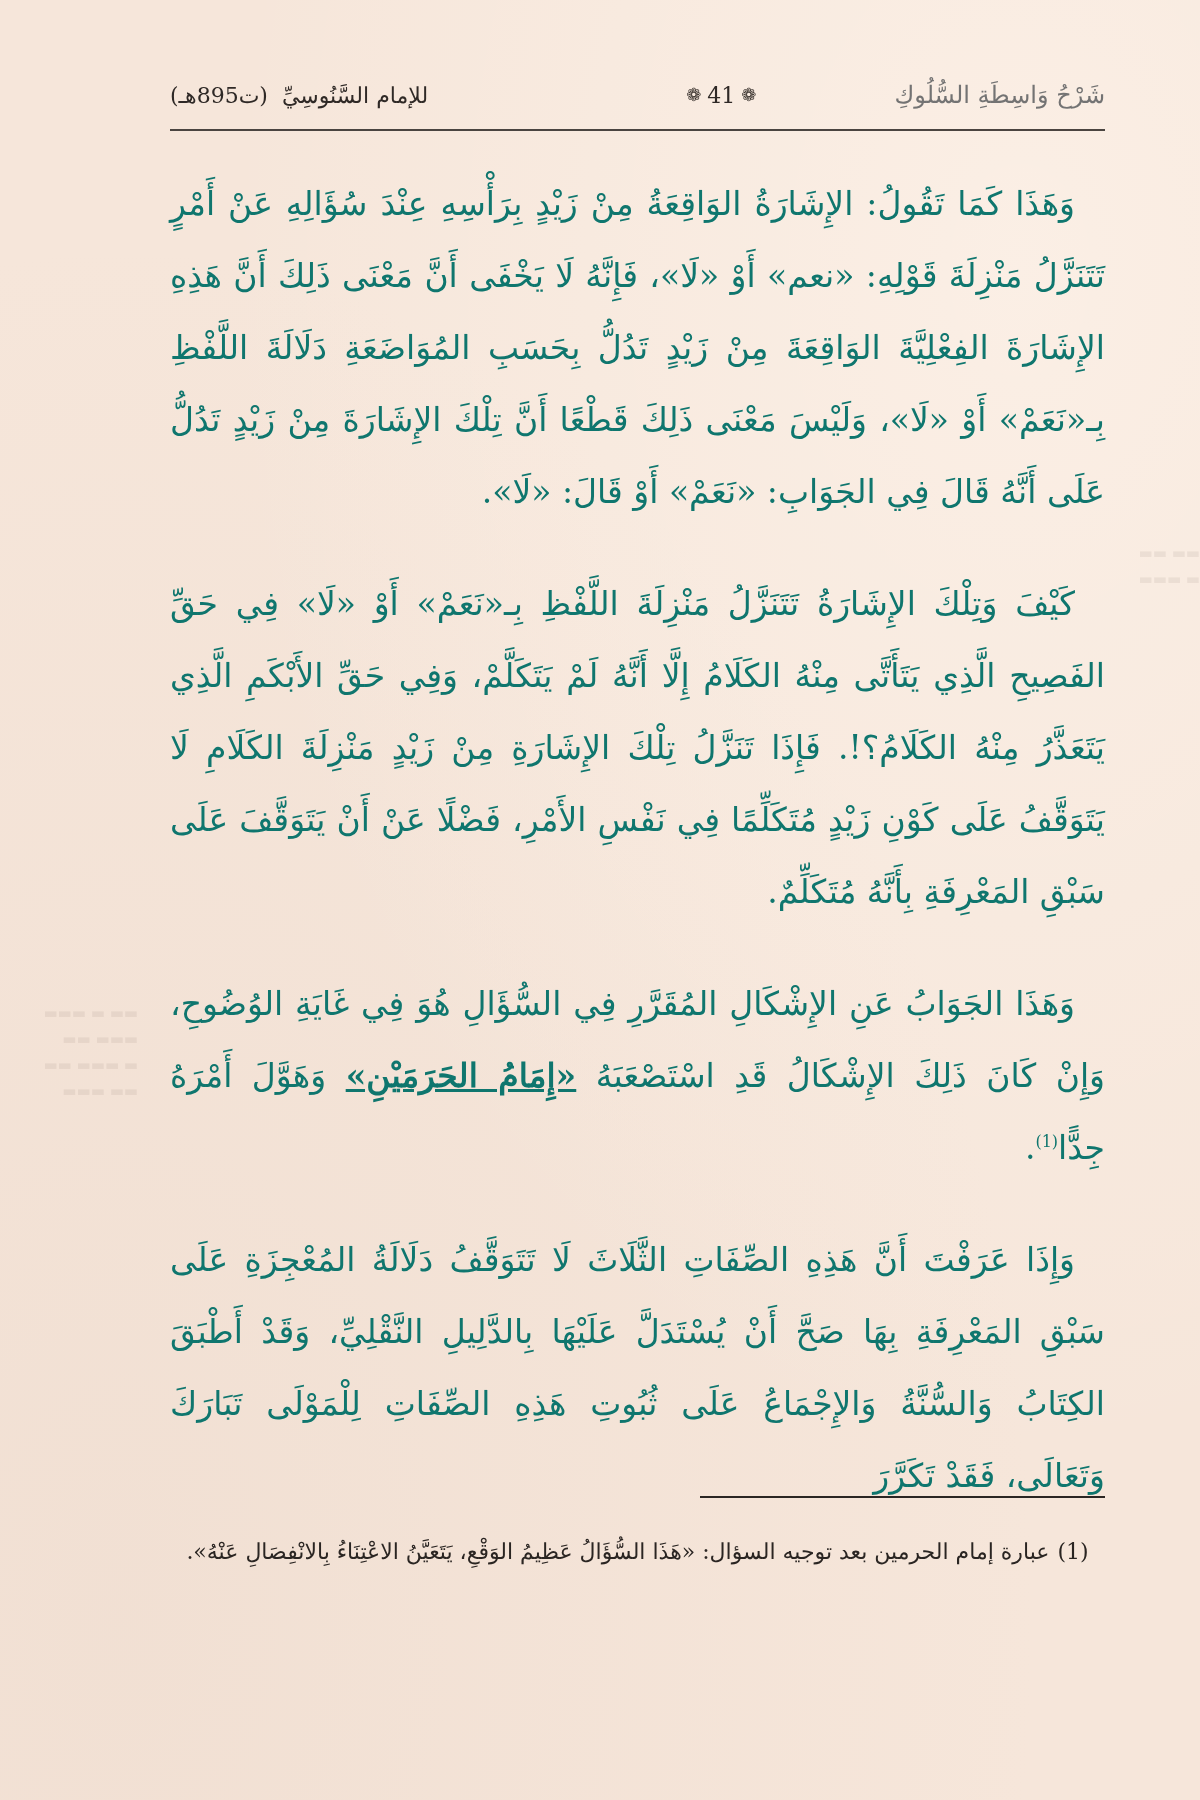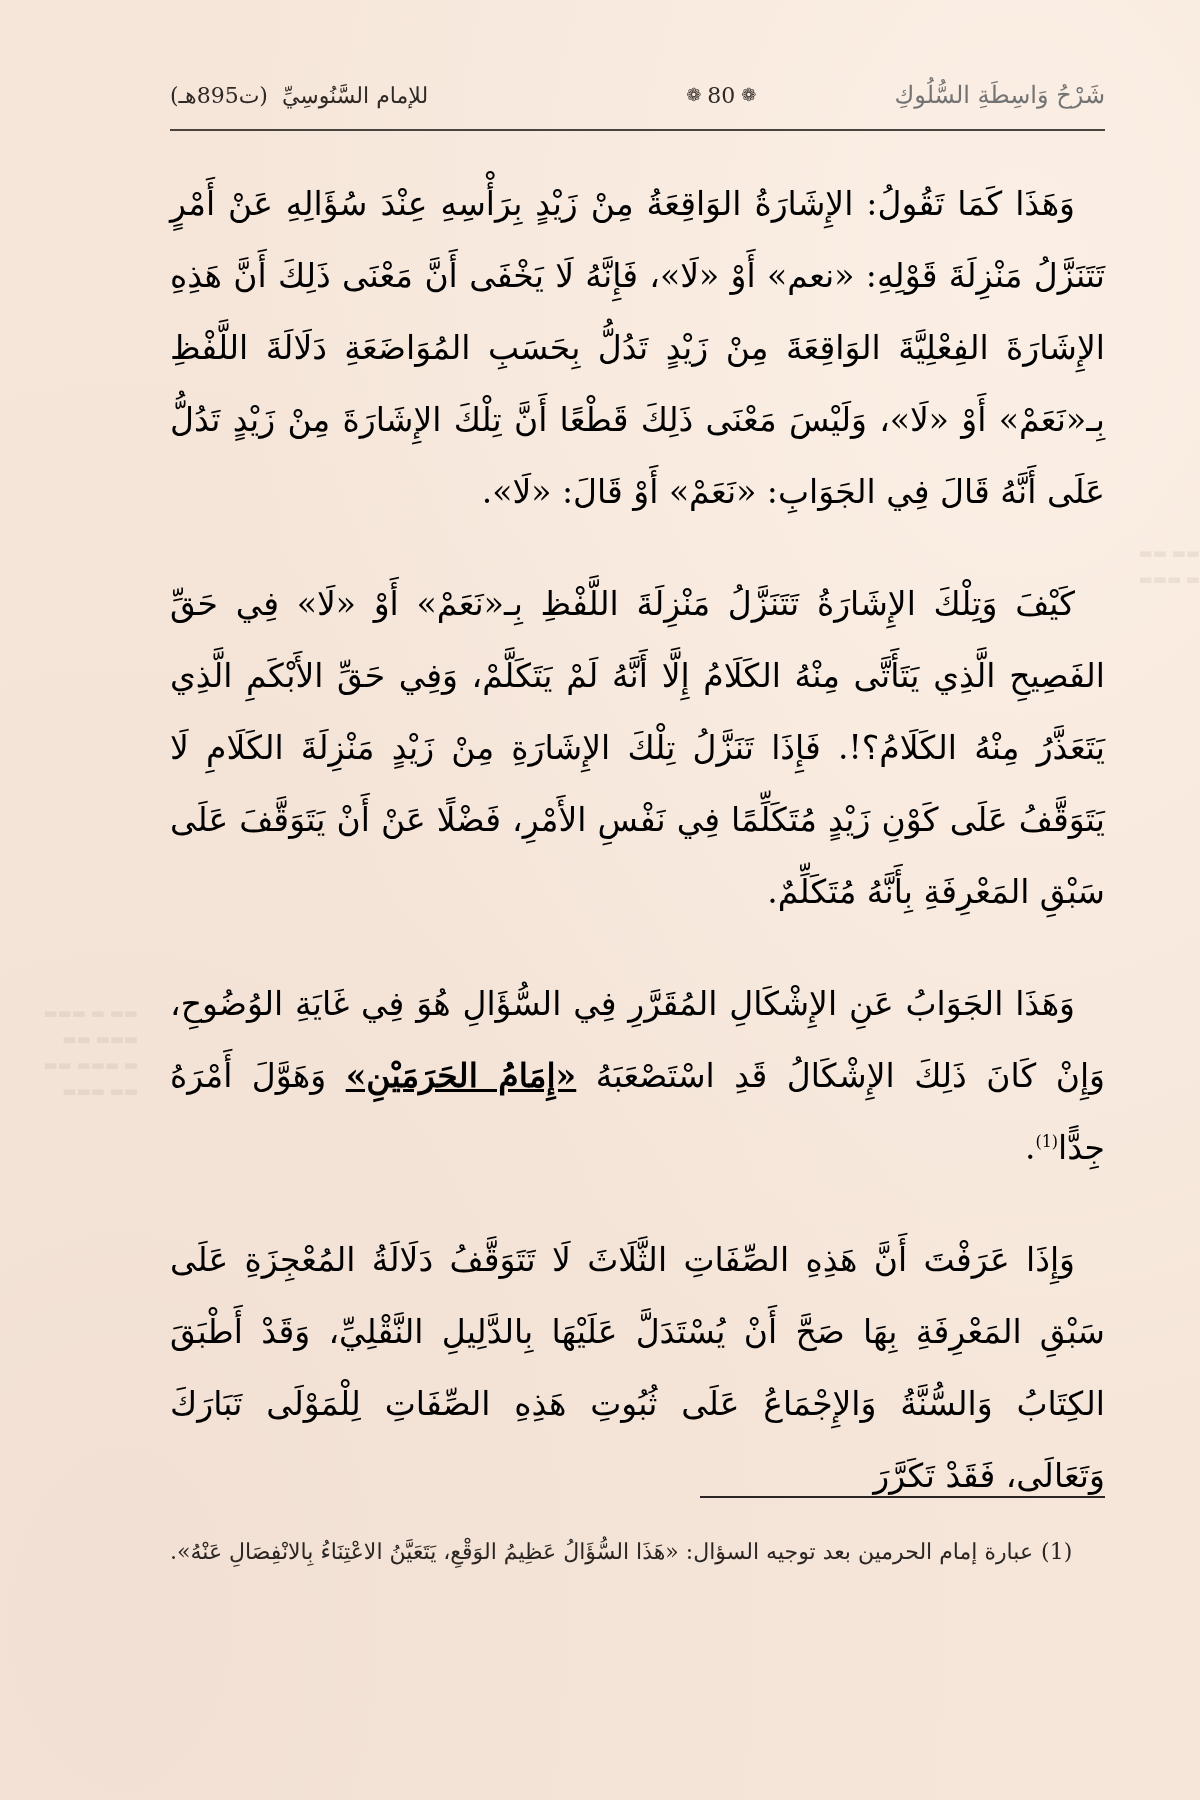--- a/index.html
+++ b/index.html
@@ -88,21 +88,21 @@
       width: 935px;
       direction: rtl;
       text-align: justify;
       text-align-last: right;
     }
     .paragraph {
       margin: 0 0 40px 0;
       font-size: 33px;
       line-height: 72px;
       text-indent: 0;
-      color: #000000;
+      color: #0f766e;
     }
     .paragraph.indented {
       text-indent: 30px;
     }
     .quoted {
       font-weight: bold;
       text-decoration: underline;
     }
     .fn-ref {
       font-size: 16px;
@@ -123,21 +123,21 @@
       position: absolute;
       top: 1525px;
       left: 170px;
       width: 935px;
       direction: rtl;
     }
     .footnote {
       font-size: 22px;
       line-height: 54px;
       color: #2a2522;
-      text-align: left;
+      text-align: center;
     }
     .footnote .fn-num {
       margin-left: 8px;
     }
     .footnote .fn-source {
       display: block;
       padding-right: 38px;
     }
   </style>
 </head>
@@ -148,21 +148,21 @@
 </div>
 <div class="bleed right">
   ▬▬ ▬▬<br>▬ ▬▬▬
 </div>
 
 <header class="page-header">
   <span class="header-book-title">شَرْحُ وَاسِطَةِ السُّلُوكِ</span>
 
   <span class="header-page-number">
     <span class="ornament">❁</span>
-    <span>80</span>
+    <span>41</span>
     <span class="ornament">❁</span>
   </span>
 
   <span class="header-author">
     <span>للإمام السَّنُوسِيِّ</span>
     <span>(ت895هـ)</span>
   </span>
 </header>
 <div class="header-rule"></div>
 

